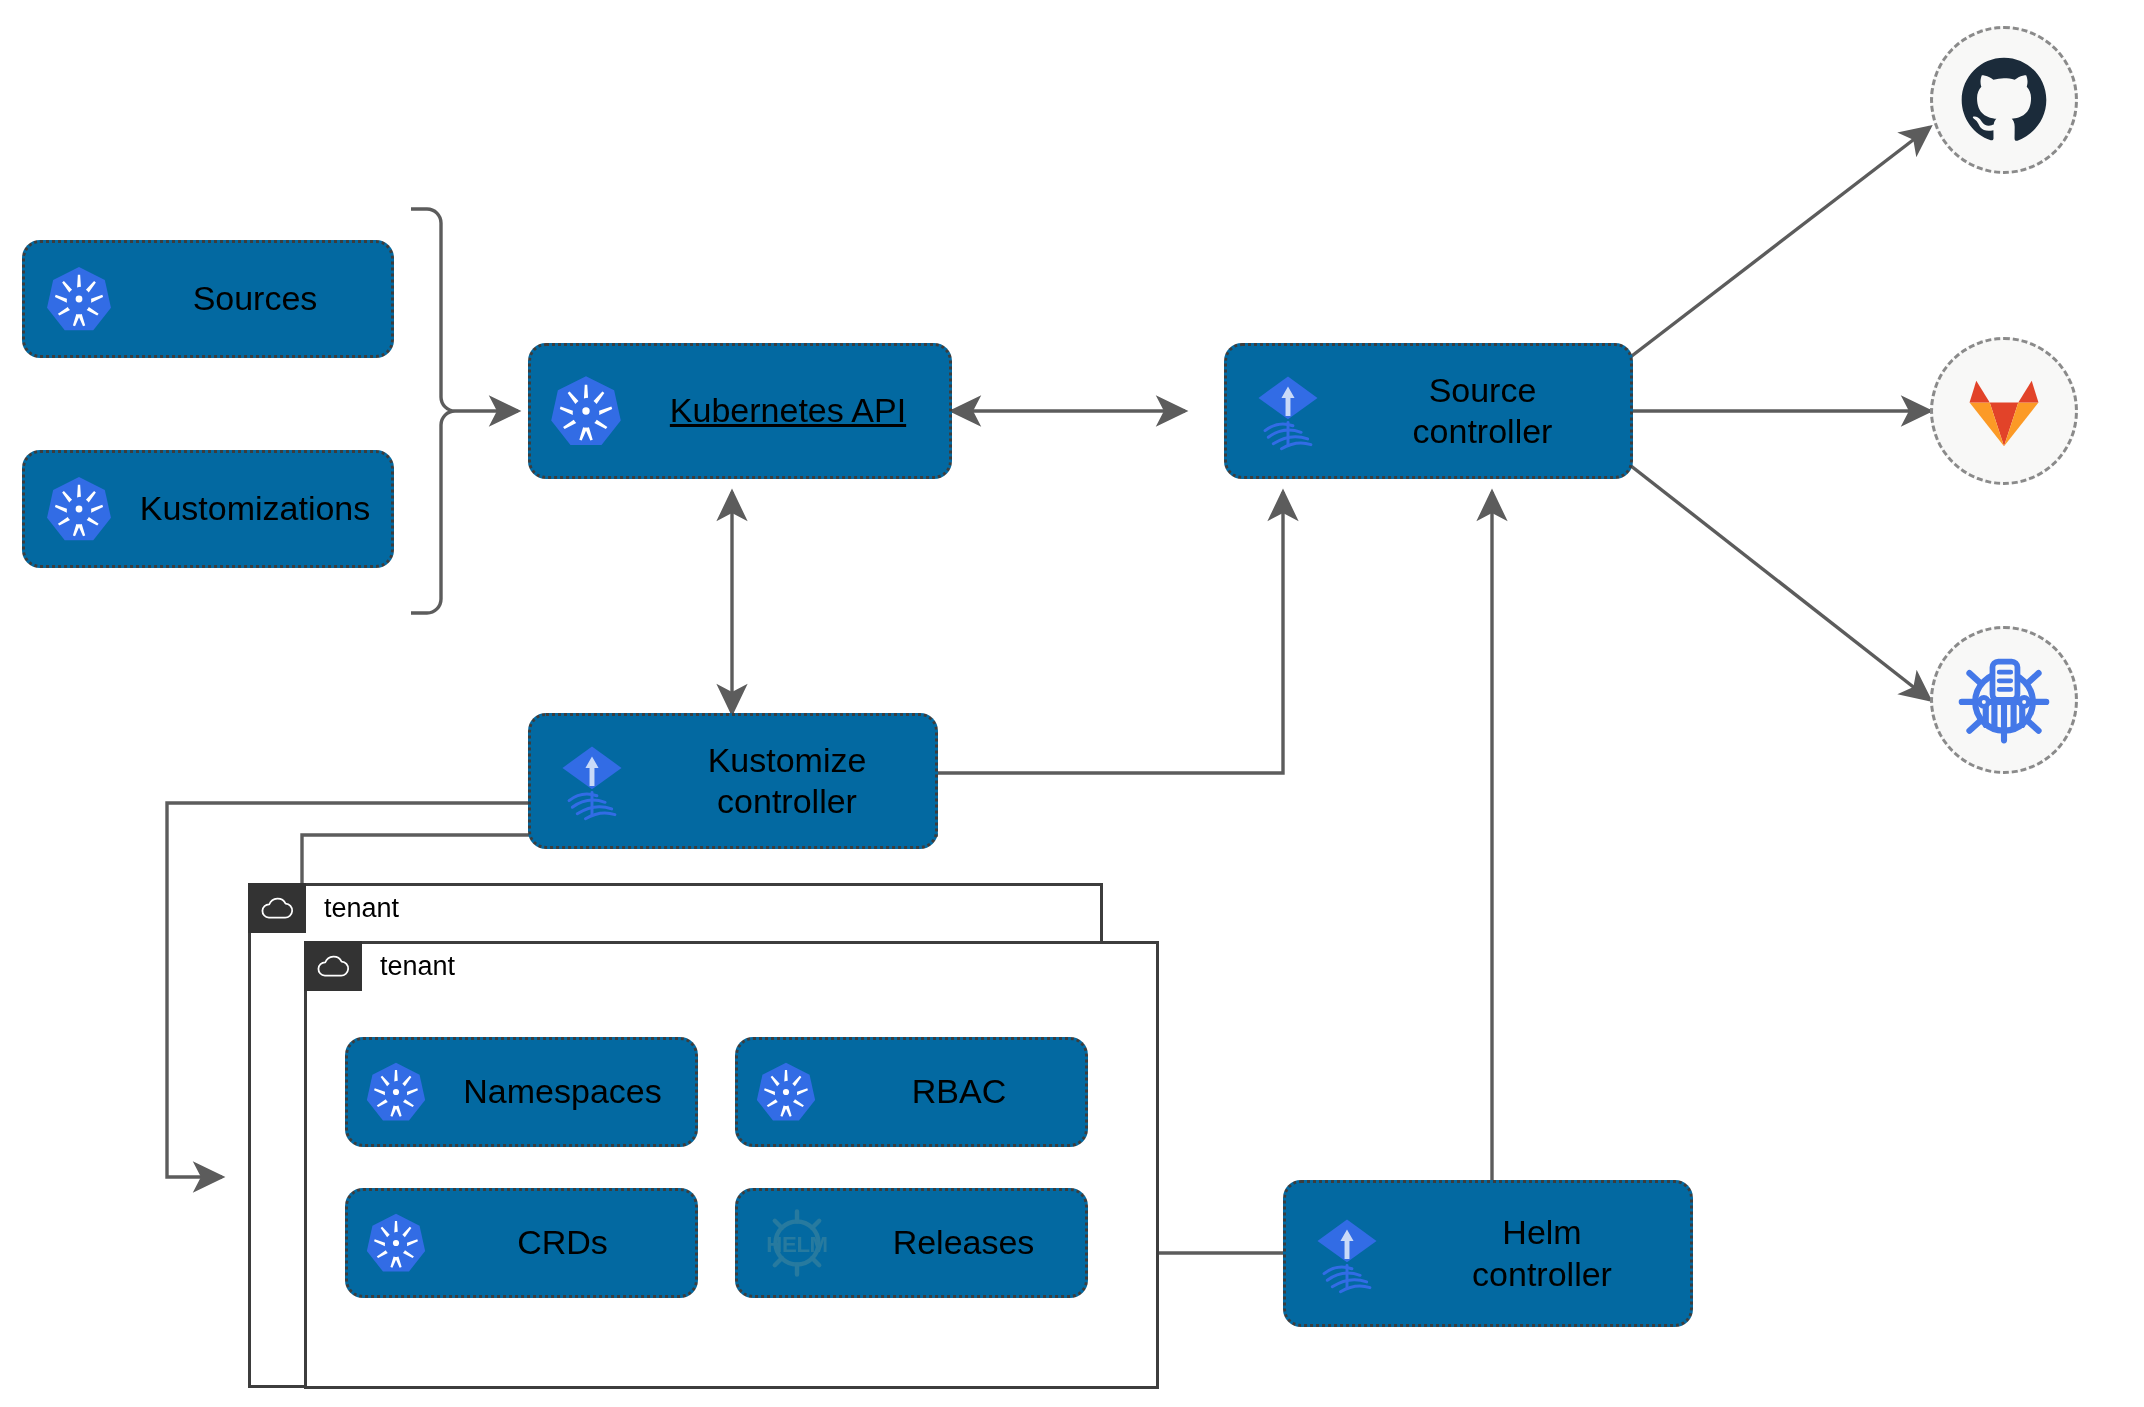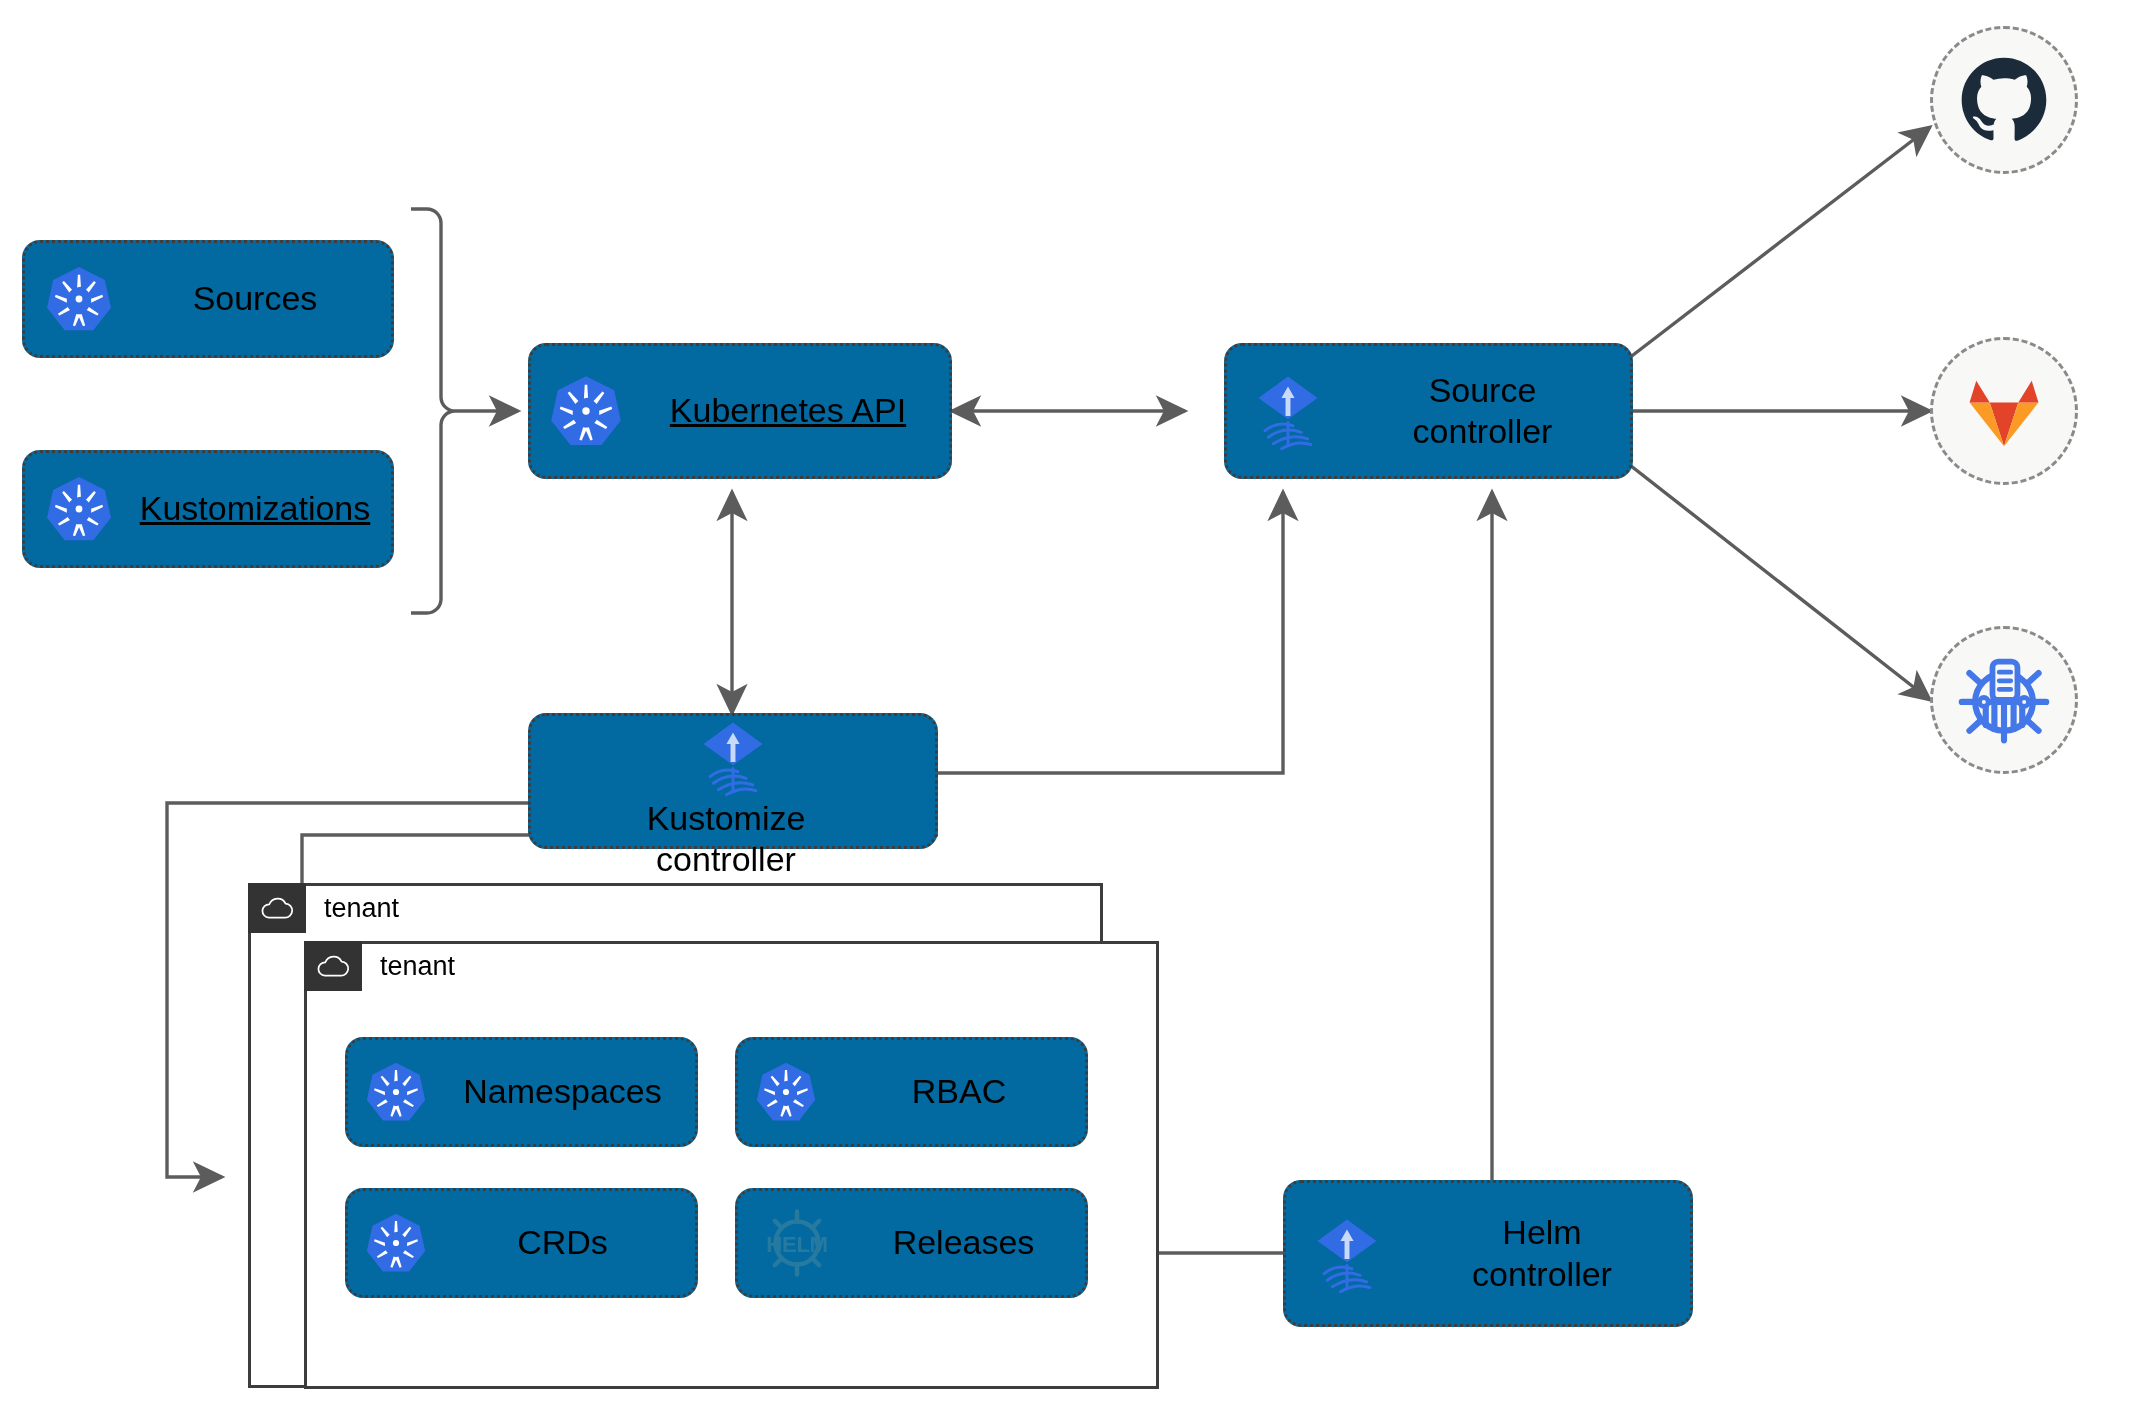--- a/index.html
+++ b/index.html
@@ -108,21 +108,21 @@
           <path d="M21.1,74.3l-2.1-2.7l14.5-9.9c0.9,1.7,2,3.2,3.3,4.6L21.1,74.3z"></path>
           <path d="M78.9,71.6l-2.1,2.7L61.2,66.3c1.3-1.4,2.4-2.9,3.3-4.6L78.9,71.6z"></path>
           <path d="M44.2,89.9l-3.2-1.1l5.1-16.9c1.8,0.6,3.8,0.9,5.7,0.9L44.2,89.9z"></path>
           <path d="M59.1,88.8l-3.2,1.1l-7.6-17.1c1.9,0,3.9-0.3,5.7-0.9L59.1,88.8z"></path>
         </g>
       </svg>
     </span>
     <span class="lbl">Sources</span>
   </div>
 
-  <div class="node" style="left:22px;top:450px;width:372px;height:118px;text-decoration:underline;">
+  <div class="node" style="left:22px;top:450px;width:372px;height:118px;">
     <span class="ico" style="width:108px;">
       <svg class="k8s-logo" width="68" height="68" viewBox="0 0 100 100">
         <polygon points="50,3 88,22 97,63 71,96 29,96 3,63 12,22" fill="#326CE5"></polygon>
         <g fill="#fff">
           <circle cx="50" cy="50" r="5"></circle>
           <path d="M48.3,14.5h3.4l1.1,17.5c-1.9,0.2-3.8,0.6-5.6,1.2L48.3,14.5z"></path>
           <path d="M25.2,25.8l2.6-2.2l12,12.9c-1.5,1.2-2.9,2.6-4.1,4.1L25.2,25.8z"></path>
           <path d="M72.2,23.6l2.6,2.2L64.3,40.6c-1.2-1.5-2.6-2.9-4.1-4.1L72.2,23.6z"></path>
           <path d="M14.6,47.2l1.1-3.3l16.6,5.8c-0.3,1.9-0.3,3.8-0.1,5.7L14.6,47.2z"></path>
           <path d="M84.3,43.9l1.1,3.3l-17.6,8.2c0.2-1.9,0.2-3.8-0.1-5.7L84.3,43.9z"></path>
@@ -168,21 +168,21 @@
           <path d="M32,90 C46,81 60,79 74,84"></path>
           <path d="M42,96 C54,89 66,87 78,91"></path>
           <path d="M50,64 L50,92"></path>
         </g>
       </svg>
     </span>
     <span class="lbl">Source
 controller</span>
   </div>
 
-  <div class="node" style="left:528px;top:713px;width:410px;height:136px;flex-direction:column;">
+  <div class="node" style="left:528px;top:713px;width:410px;height:136px;">
     <span class="ico" style="width:122px;">
       <svg width="82" height="82" viewBox="0 0 100 100">
         <polygon points="50,8 86,34 50,60 14,34" fill="#326CE5"></polygon>
         <path d="M50,20 L58,34 L53,34 L53,56 L47,56 L47,34 L42,34 Z" fill="#C9DAF8"></path>
         <g stroke="#326CE5" stroke-width="3.6" fill="none" stroke-linecap="round">
           <path d="M22,74 C32,66 44,64 56,68"></path>
           <path d="M26,82 C38,73 52,71 66,76"></path>
           <path d="M32,90 C46,81 60,79 74,84"></path>
           <path d="M42,96 C54,89 66,87 78,91"></path>
           <path d="M50,64 L50,92"></path>

